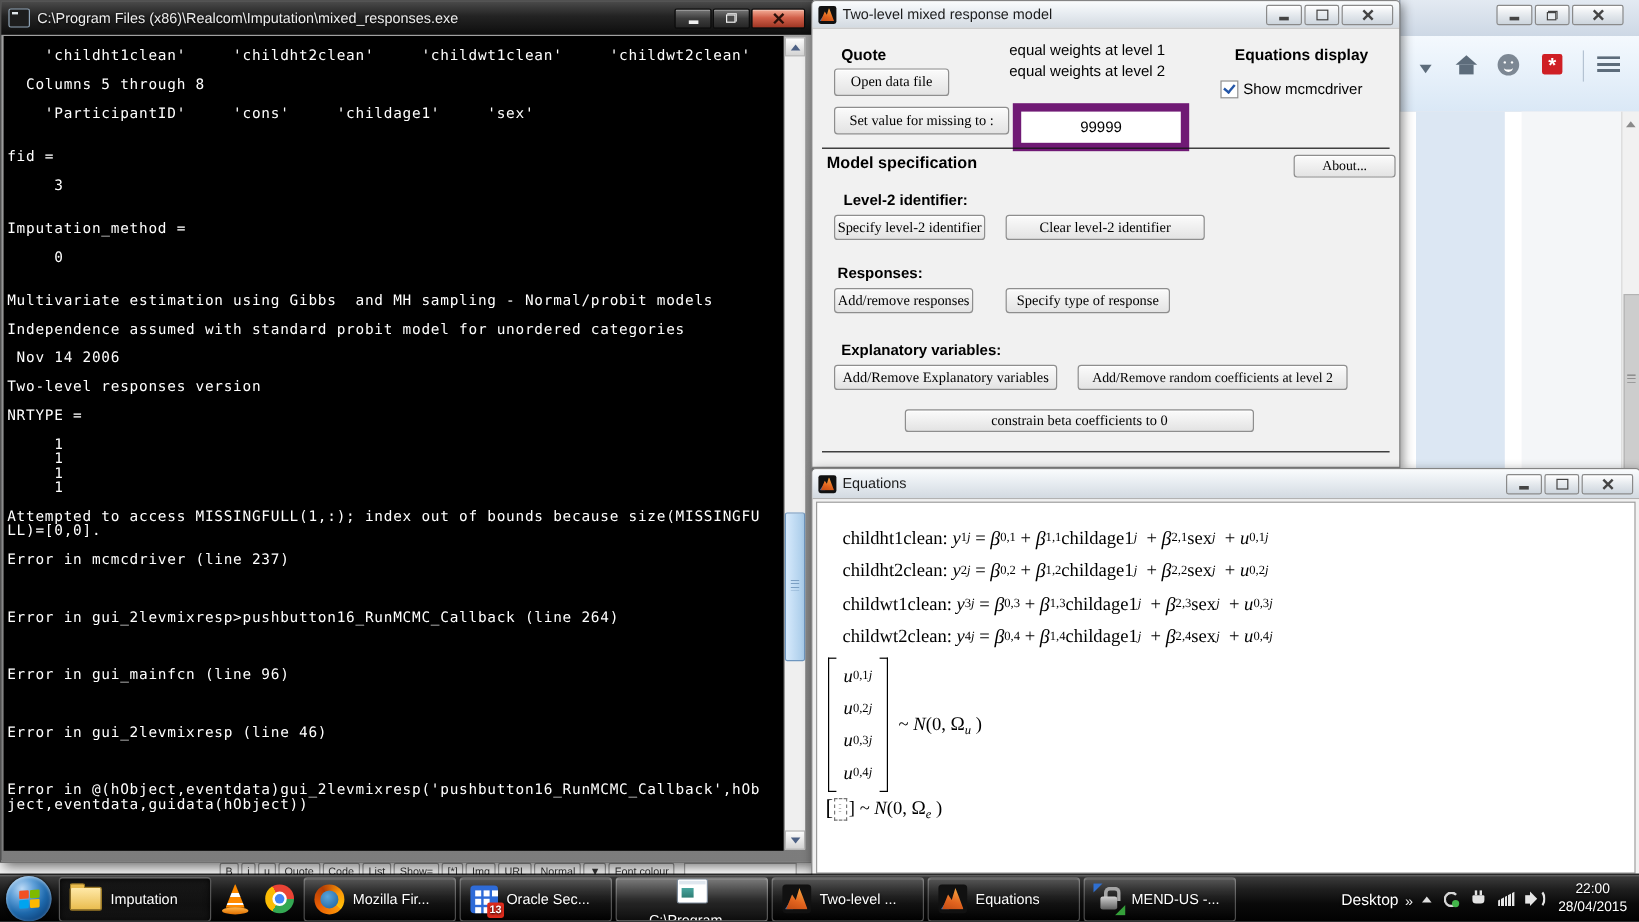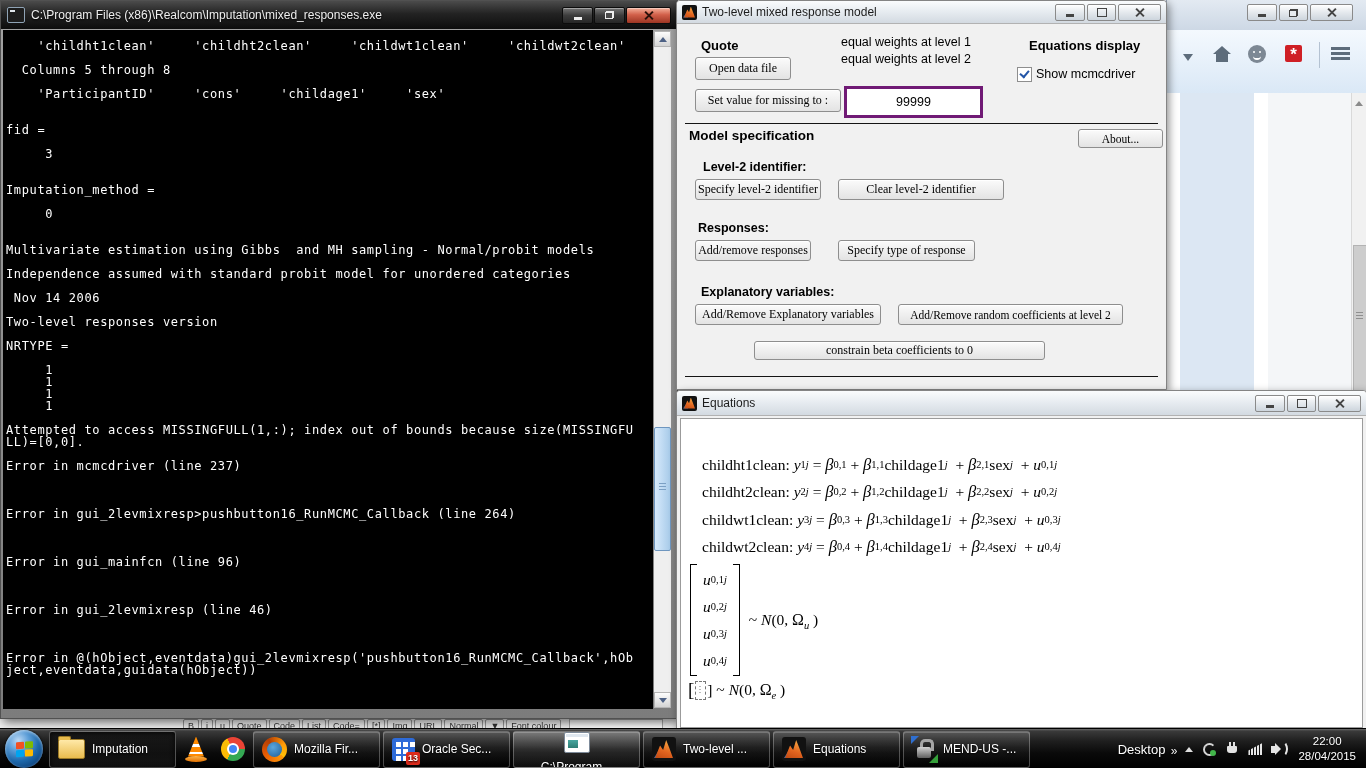--- a/index.html
+++ b/index.html
@@ -100,31 +100,31 @@
   .mat-ico::before{content:"";position:absolute;left:1px;top:6px;width:5px;height:7px;background:#3f6fb5;
            clip-path:polygon(0 100%,100% 0,100% 100%);}
   
   .mbtn{position:absolute;border:1px solid #8e8e8e;border-radius:3px;background:linear-gradient(#fbfbfb,#e3e3e3);
            font-size:12px;color:#000;display:flex;align-items:center;justify-content:center;
            font-family:Liberation Serif, serif;box-shadow:inset 0 1px 0 #fff;white-space:nowrap;}
   .mlabel{position:absolute;font-weight:bold;color:#000;}
   .sep{position:absolute;left:8px;right:8px;height:1px;background:#141414;}
   .weights{position:absolute;left:129px;width:200px;top:33px;text-align:center;font-size:12.5px;
            line-height:17px;white-space:pre-line;color:#000;}
-  .missing-input{position:absolute;left:167px;top:85px;width:129px;height:24px;border:3px solid #701a75;
+  .missing-input{position:absolute;left:167px;top:85px;width:129px;height:24px;border:7px solid #701a75;
            background:#fff;text-align:center;font-size:12.5px;font-family:"Liberation Sans",sans-serif;}
   .chk{position:absolute;left:340px;top:66px;width:13px;height:13px;background:#fff;border:1px solid #8e8e8e;}
   .chk::after{content:"";position:absolute;left:2px;top:2px;width:7px;height:4px;border-left:2px solid #2456a8;
            border-bottom:2px solid #2456a8;transform:rotate(-50deg);}
   
   .eq-content{position:absolute;left:3px;right:3px;top:27px;bottom:3px;background:#fff;border:1px solid #9b9b9b;
            overflow:hidden;font-family:"Liberation Serif","DejaVu Serif",serif;color:#000;}
   .math{white-space:pre;font-size:15.5px;}
   .eq-line{margin-left:21px;height:27.5px;display:flex;align-items:center;}
-  .eqs-pad{padding-top:32px;}
+  .eqs-pad{padding-top:16px;}
   .seg-n{font-style:normal;}
   .seg-i{font-style:italic;}
   .seg-b{font-style:italic;font-size:16.5px;}
   .seg-g{font-style:normal;font-size:16px;}
   .seg-s{font-size:10.5px;vertical-align:-4px;}
   .seg-j{font-size:10.5px;font-style:italic;vertical-align:-4px;}
   .math sub,.math .seg-s,.math .seg-j{line-height:0;}
   .u-vector{margin-left:9px;display:flex;align-items:stretch;margin-top:3px;}
   .vbrak{width:6px;border-top:1.5px solid #000;border-bottom:1.5px solid #000;}
   .vl{border-left:1.5px solid #000;} .vr{border-right:1.5px solid #000;}
@@ -258,21 +258,21 @@
   </div>
 
   <div class="forum-strip">
     <div class="row" id="forum-buttons">
         <span class="fbtn">B</span>
         <span class="fbtn">i</span>
         <span class="fbtn">u</span>
         <span class="fbtn">Quote</span>
         <span class="fbtn">Code</span>
         <span class="fbtn">List</span>
-        <span class="fbtn">Code=</span>
+        <span class="fbtn">Show=</span>
         <span class="fbtn">[*]</span>
         <span class="fbtn">Img</span>
         <span class="fbtn">URL</span>
         <span class="fbtn">Normal</span>
         <span class="fbtn">▼</span>
         <span class="fbtn">Font colour</span>
         <span class="forum-field"></span>
       </div>
   </div>
 

